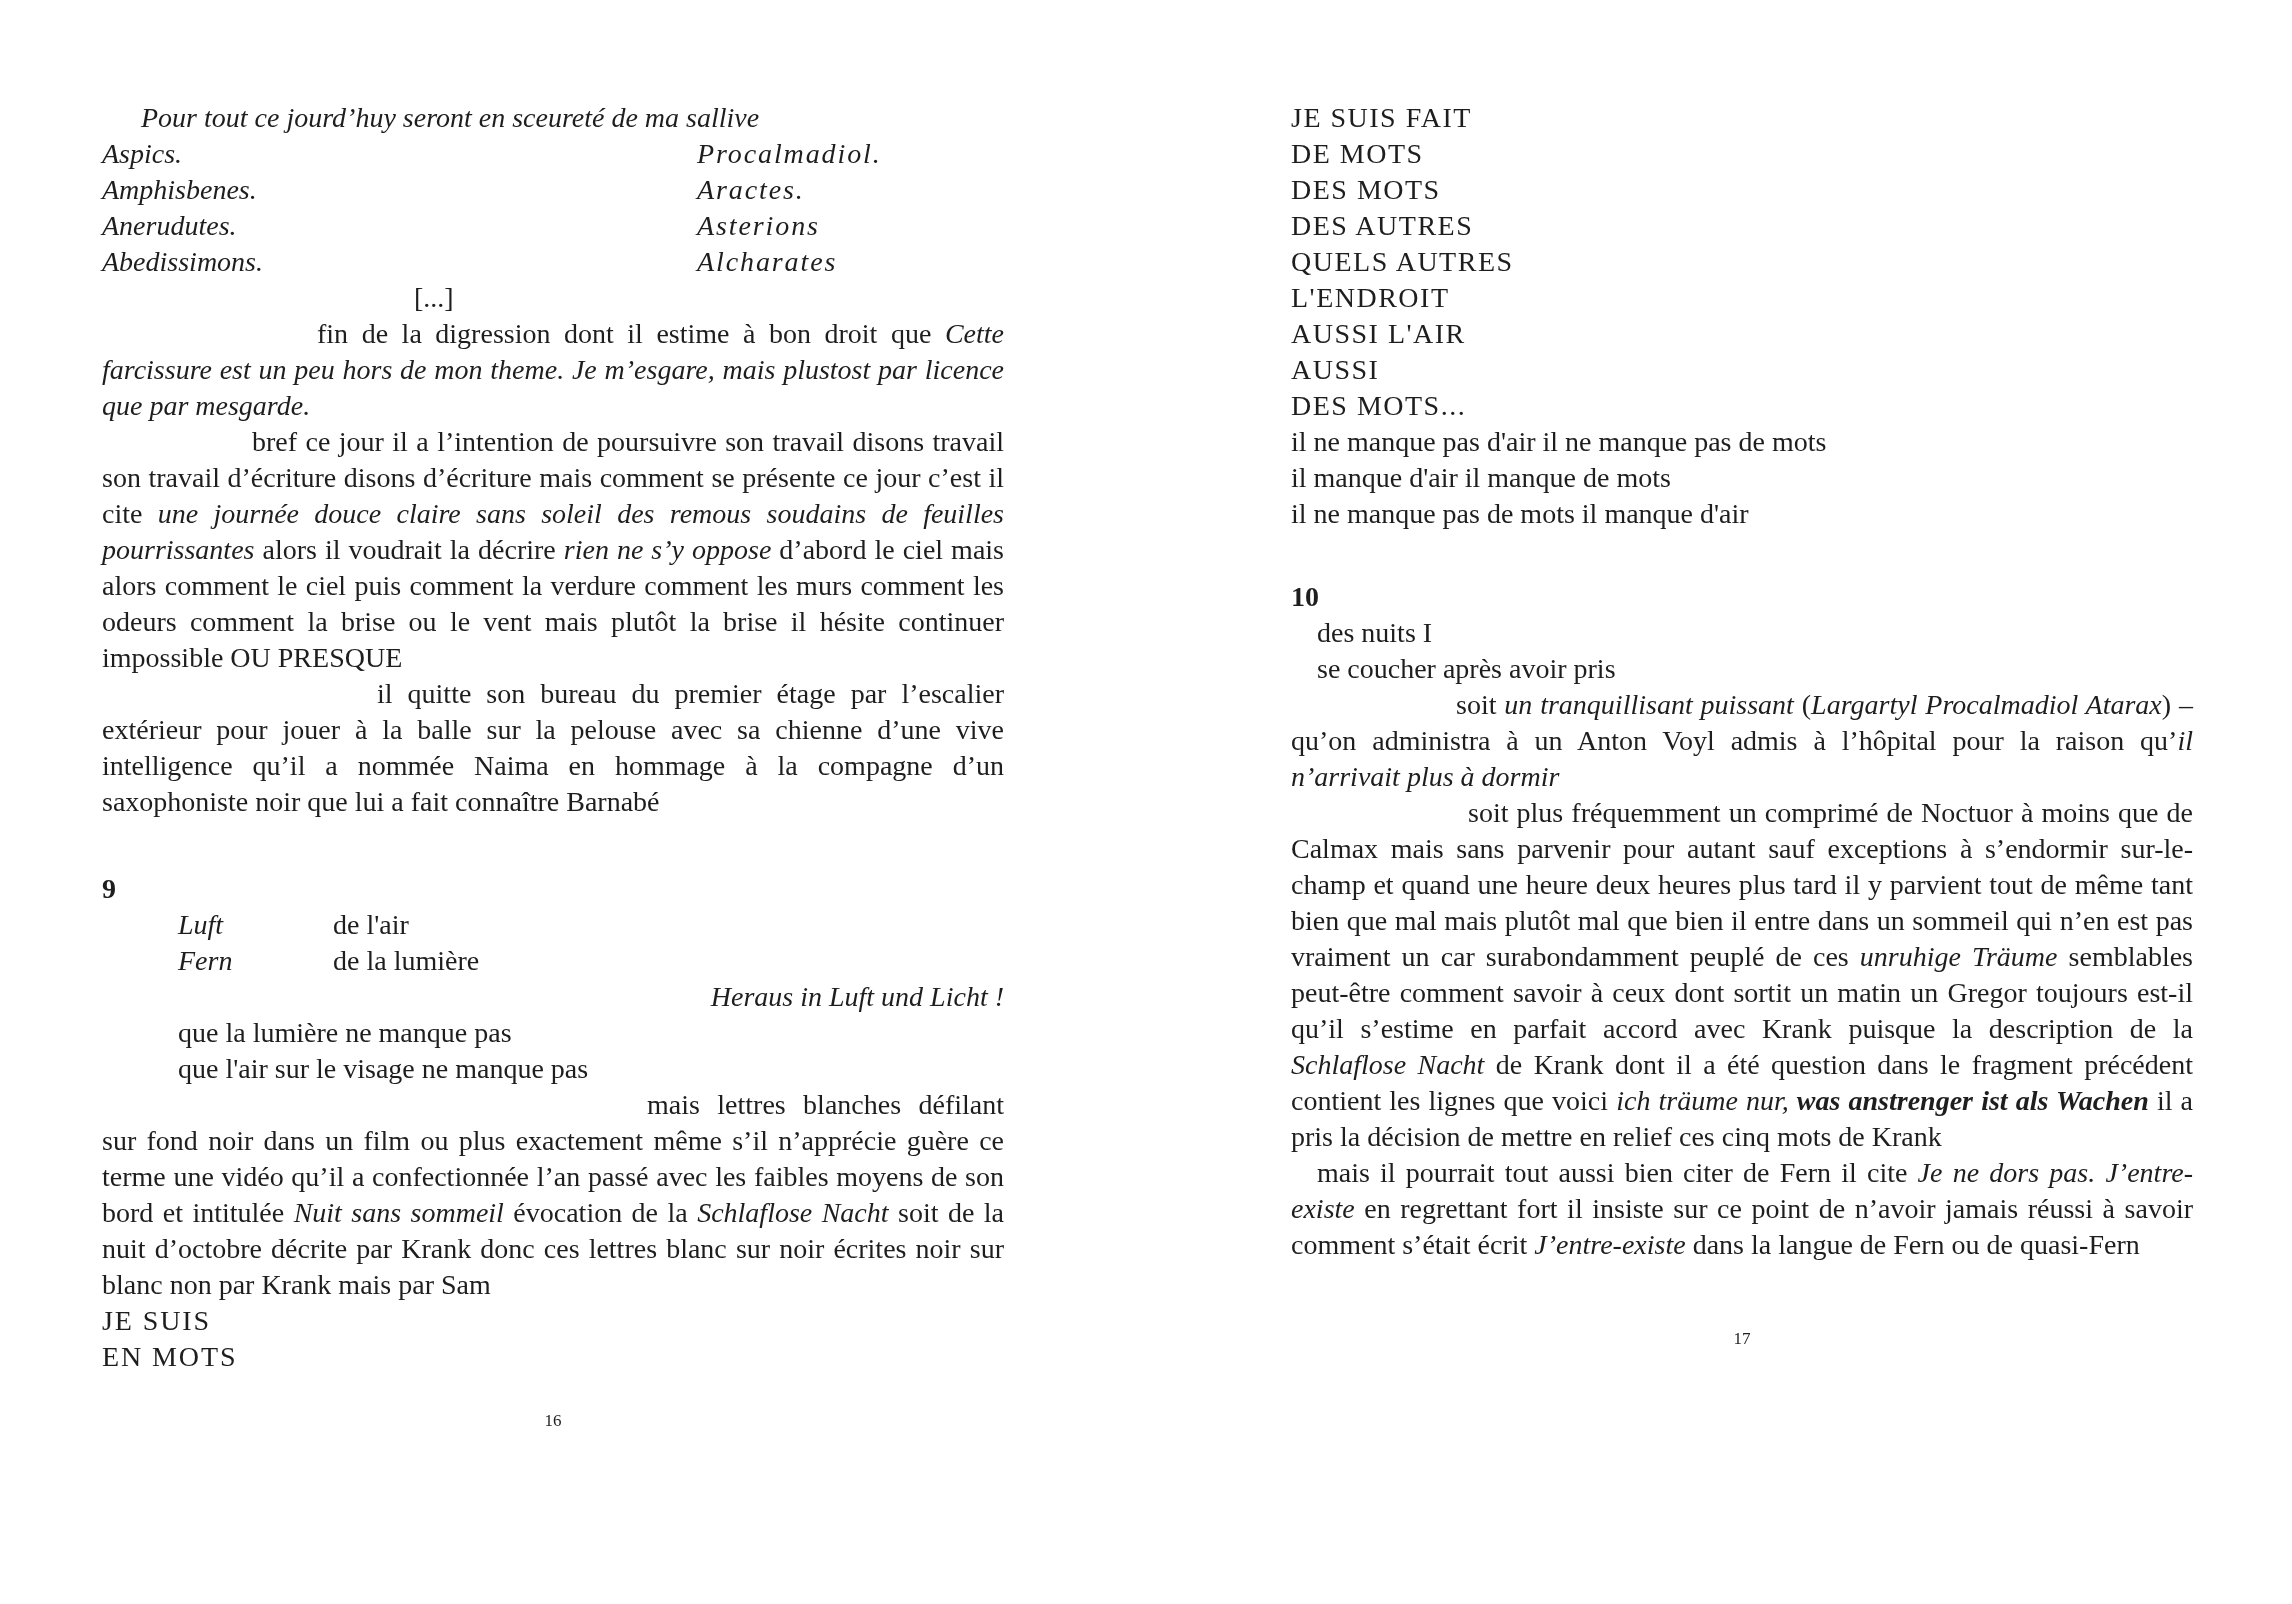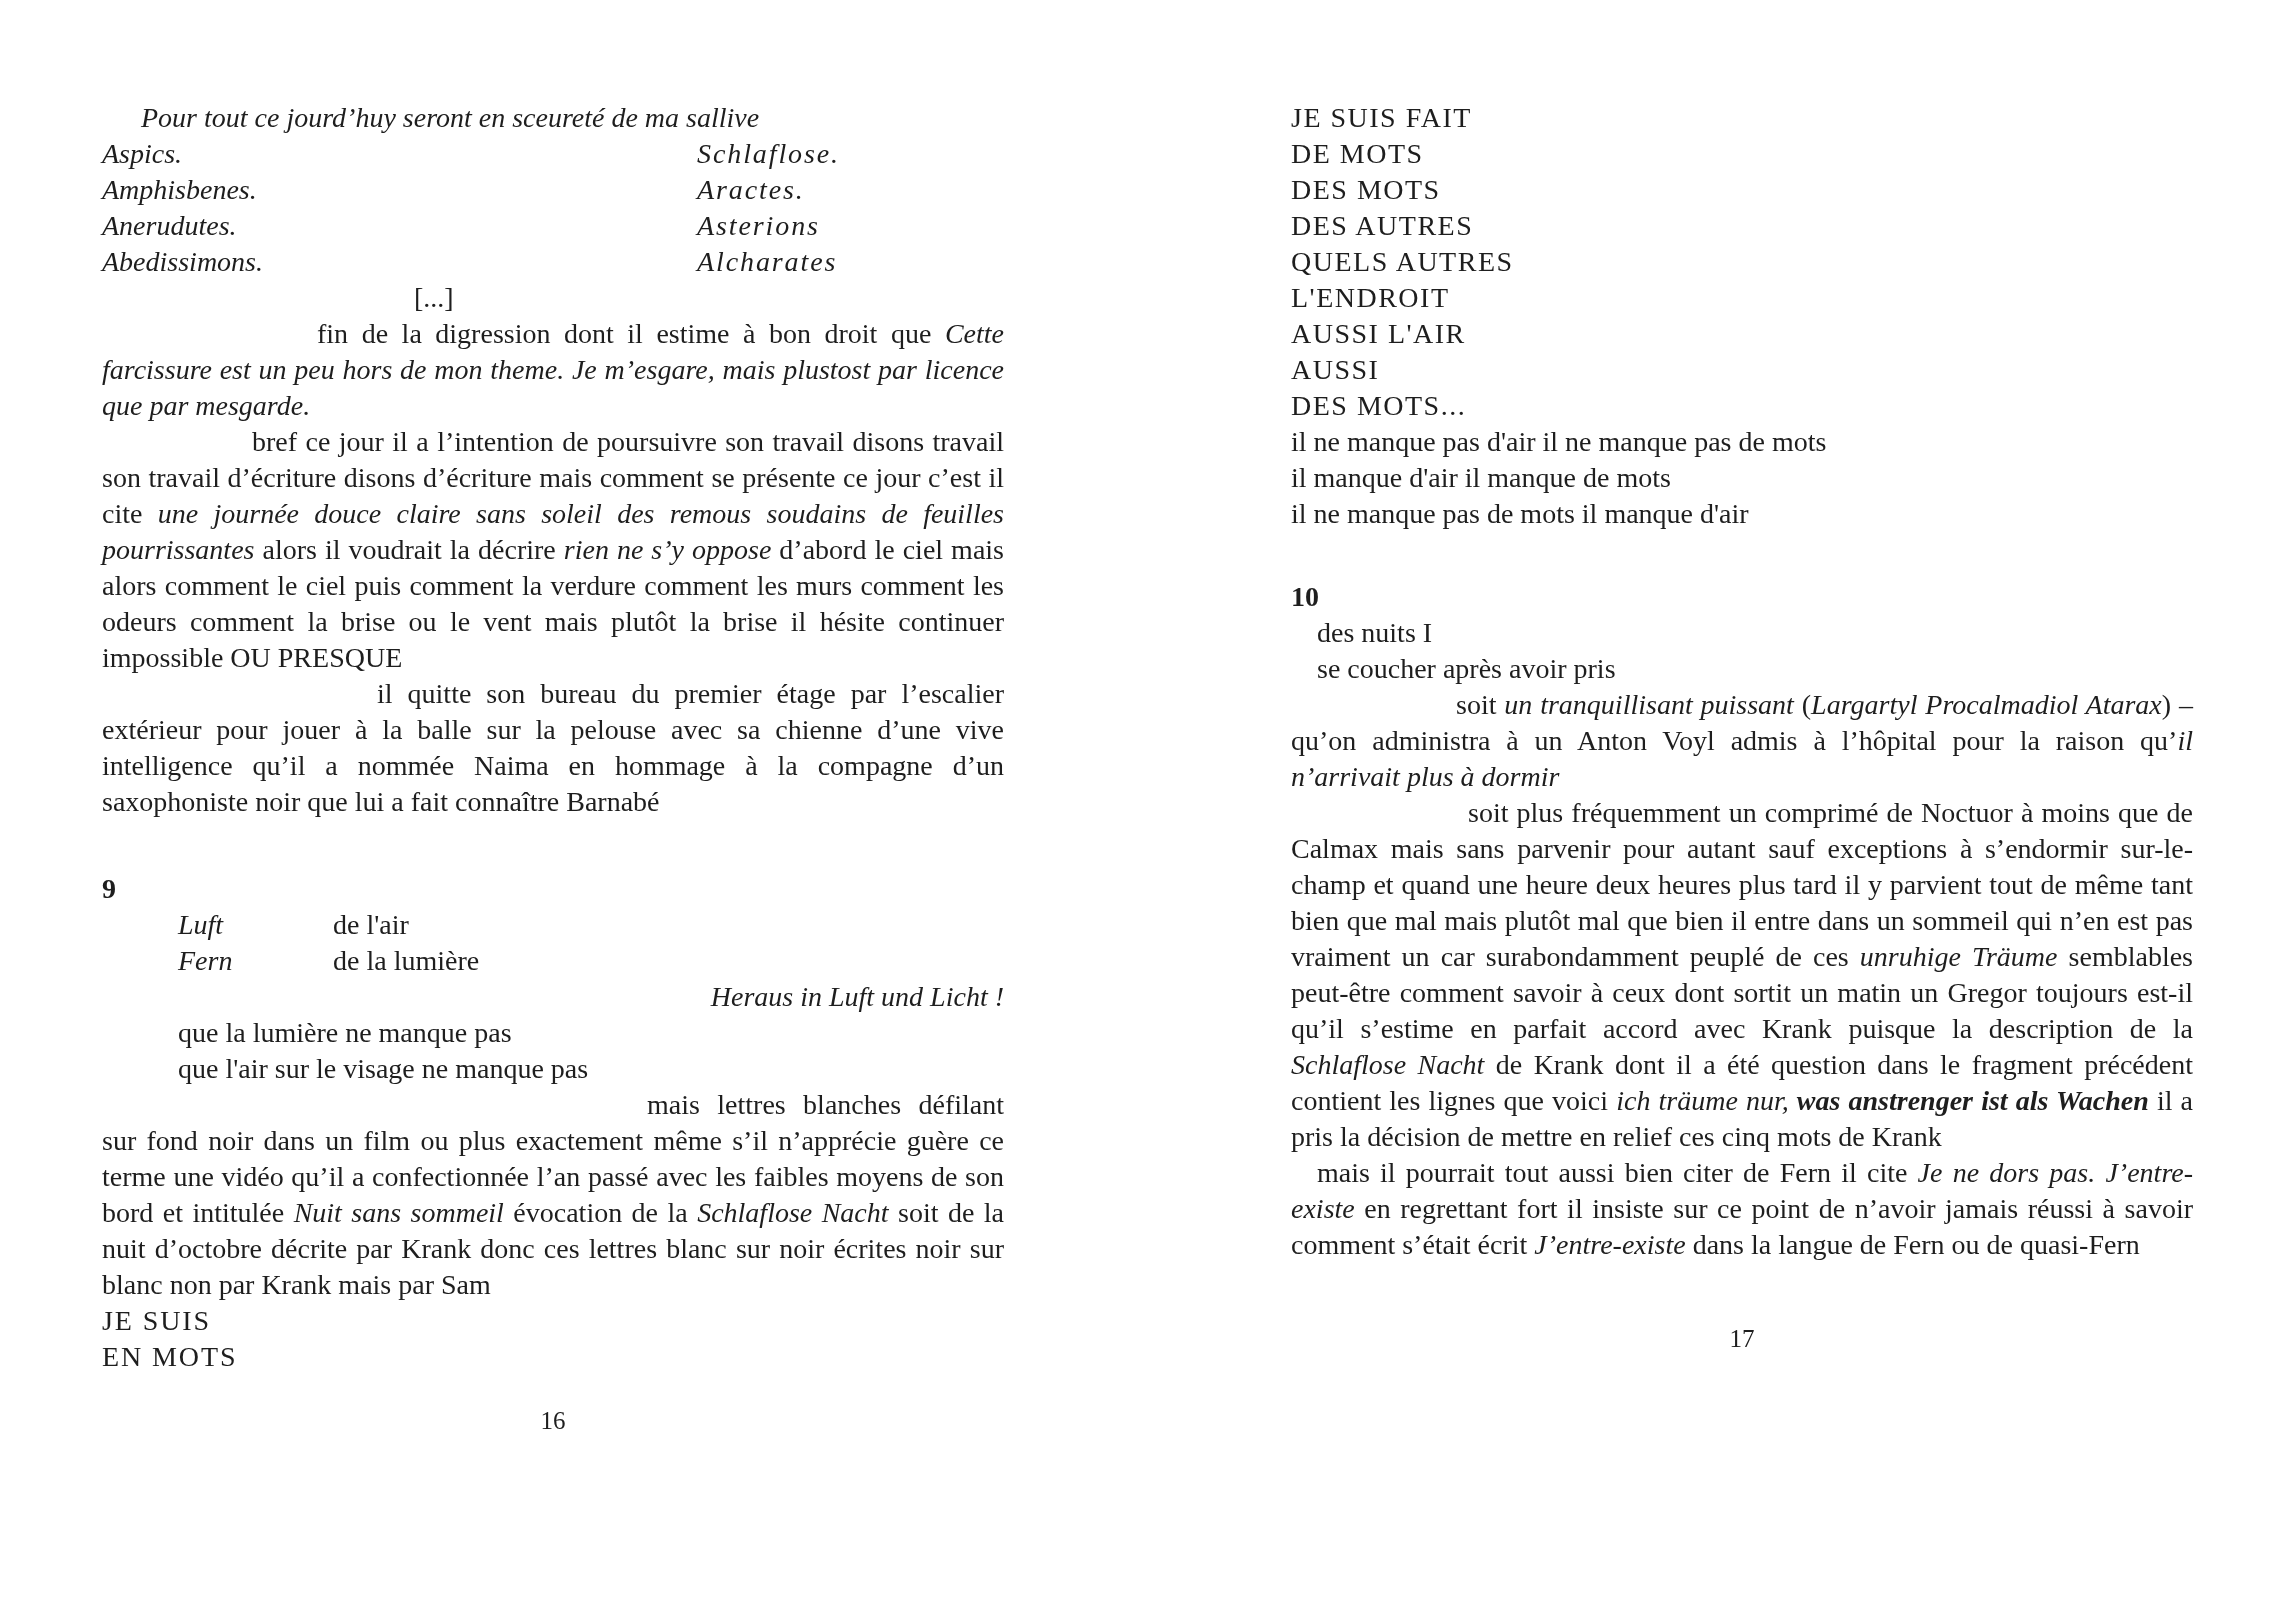--- a/index.html
+++ b/index.html
@@ -51,21 +51,21 @@
 
   .align-right { text-align: right; }
 
   .refrain-line { padding-left: 76px; }
 
   .para-lettres { margin-top: 36px; text-indent: 545px; }
 
   .caps-poem-left { margin-top: 19.4px; margin-left: 403px; letter-spacing: 1.9px; }
   .caps-poem-right { margin-top: 7.8px; margin-left: 400px; letter-spacing: 1.5px; }
 
-  .page-number { text-align: center; font-size: 25px; }
+  .page-number { text-align: center; font-size: 17px; }
   #left-page  .page-number { margin-top: 28px; }
   #right-page .page-number { margin-top: 58px; }
 
   .manque-block { margin-top: 43px; }
 
   #right-page .section-number { margin-top: 47px; }
   .hang-indent { padding-left: 26px; }
   .coucher-line { margin-top: 27px; padding-left: 26px; }
 
   .para-tranquillisant { text-indent: 165px; }
@@ -82,21 +82,21 @@
     <p class="epigraph">Pour tout ce jourd’huy seront en sceureté de ma sallive</p>
 
     <div class="creature-list">
       <div class="creature-col-a">
         <div>Aspics.</div>
         <div>Amphisbenes.</div>
         <div>Anerudutes.</div>
         <div>Abedissimons.</div>
       </div>
       <div class="creature-col-b">
-        <div>Schlaflose.</div>
+        <div>Procalmadiol.</div>
         <div>Aractes.</div>
         <div>Asterions</div>
         <div>Alcharates</div>
       </div>
     </div>
 
     <div class="ellipsis-mark">[...]</div>
 
     <p class="justified para-digression">fin de la digression dont il estime à bon droit que <span class="seg-i">Cette farcissure est un peu hors de mon theme. Je m’esgare, mais plustost par licence que par mesgarde.</span></p>
 

